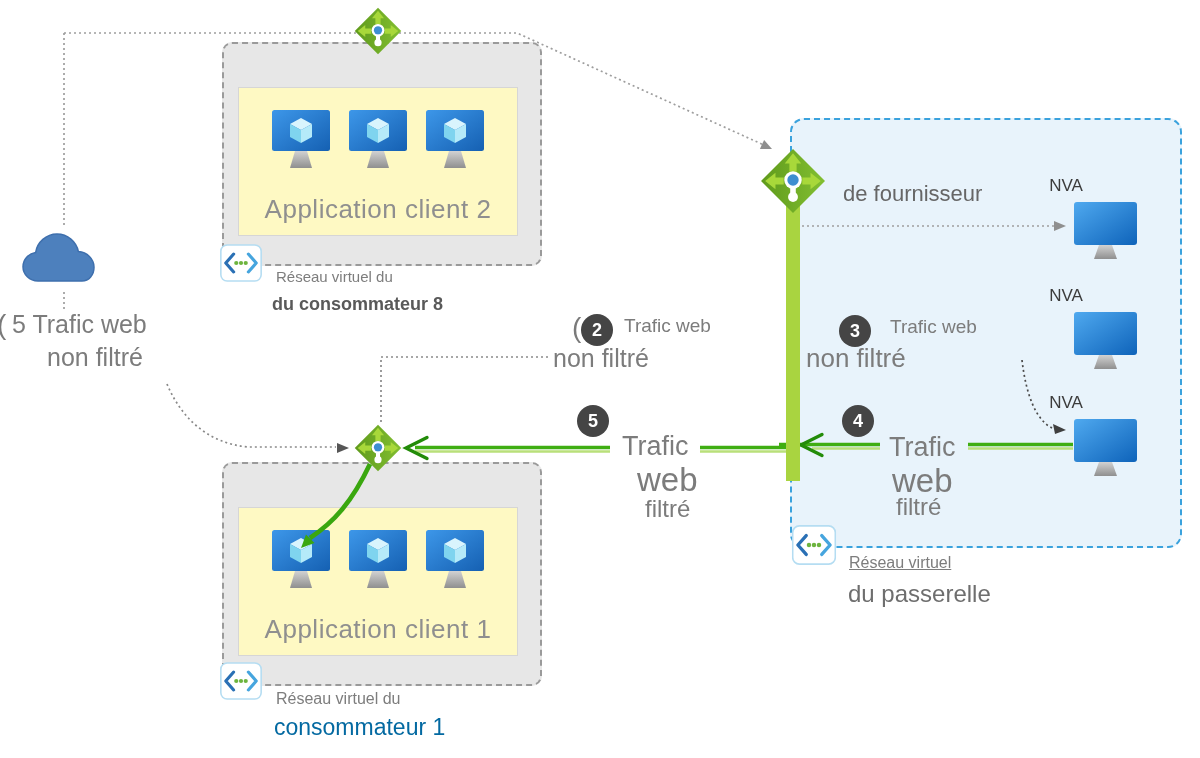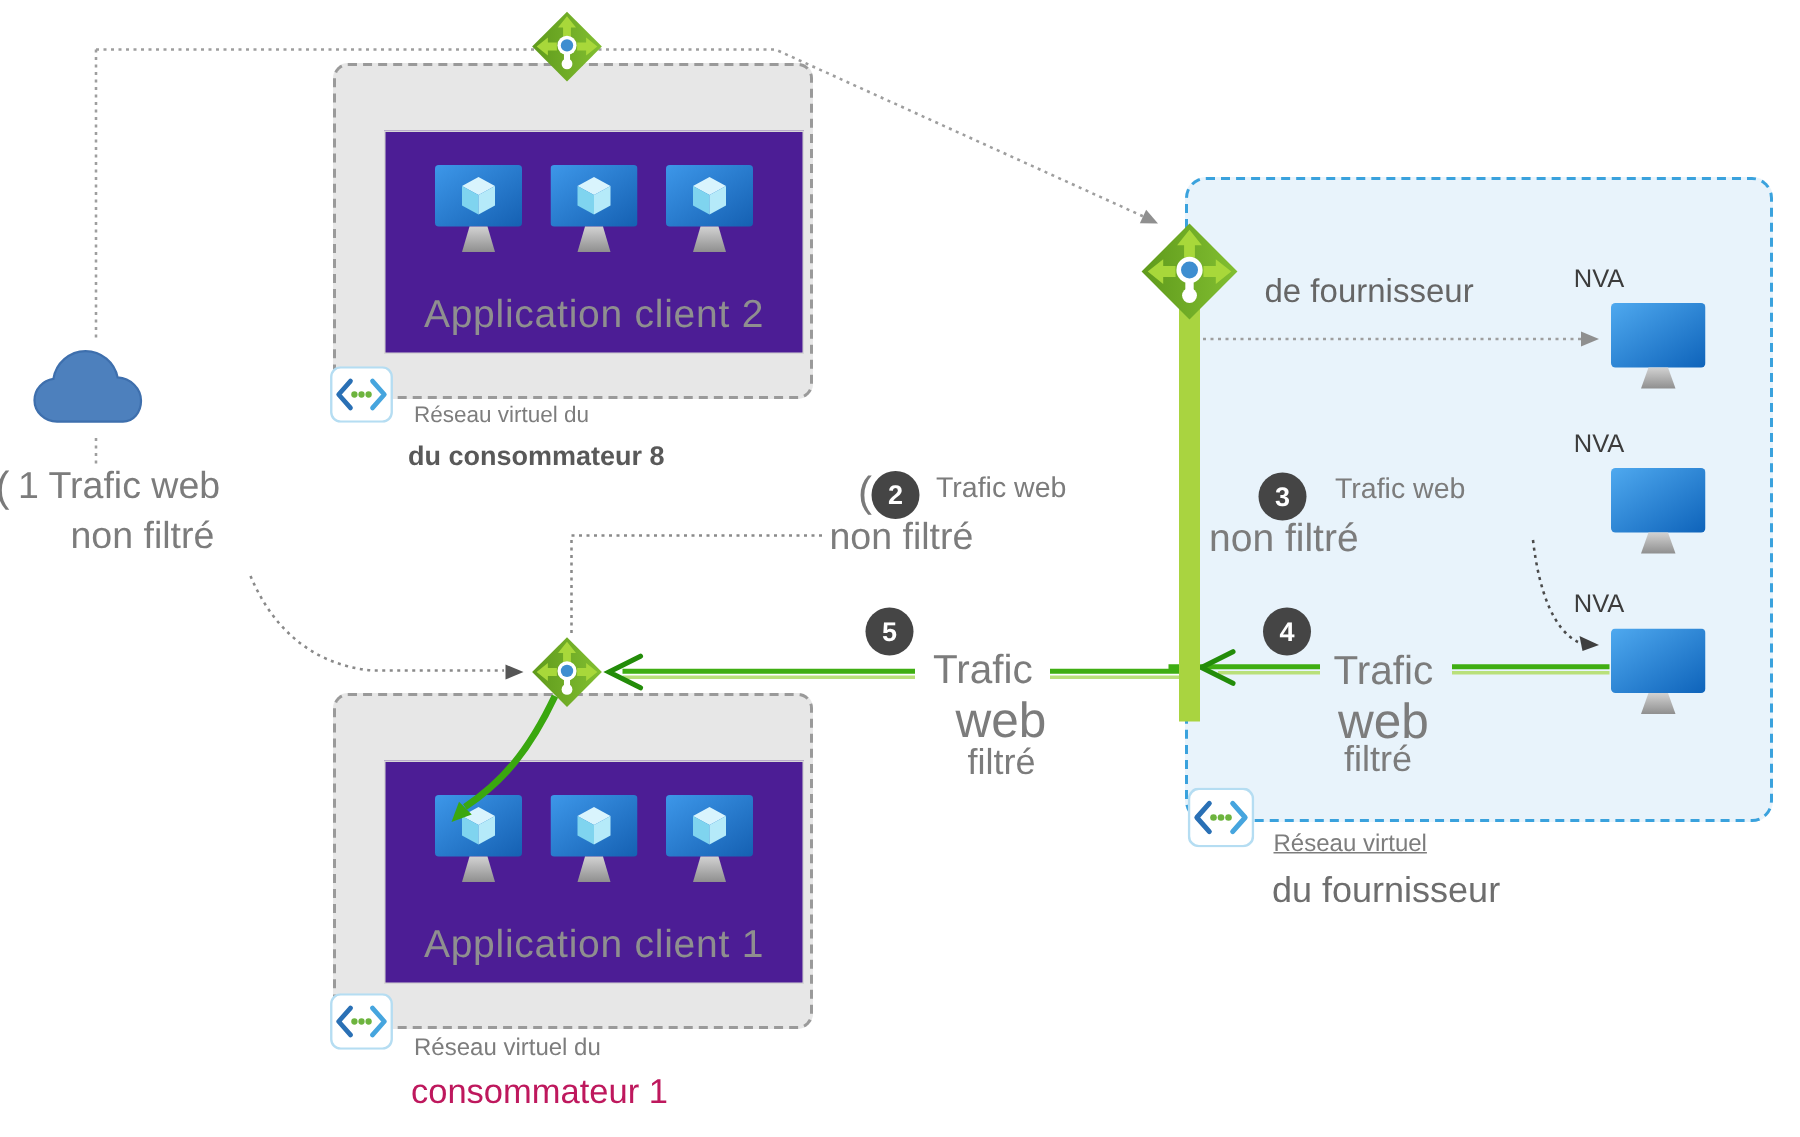--- a/index.html
+++ b/index.html
@@ -8,34 +8,34 @@
     font-family:"Liberation Sans","DejaVu Sans",sans-serif;
   }
   
   .vnet-box{position:absolute;border:2px dashed #9a9a9a;background:#e7e7e7;border-radius:10px;}
   #consumer2-box{left:222px;top:42px;width:316px;height:220px;}
   #consumer1-box{left:222px;top:462px;width:316px;height:220px;}
   #provider-box{
     position:absolute;left:790px;top:118px;width:388px;height:426px;
     border:2px dashed #3aa2dd;background:#e8f3fb;border-radius:14px;
   }
-  .app-card{position:absolute;left:32px;top:43px;width:278px;height:147px;background:#4c1d95;border:1px solid #d6d6d6;}
+  .app-card{position:absolute;left:14px;top:43px;width:278px;height:147px;background:#fef9c3;border:1px solid #d6d6d6;}
   .vm-row{position:absolute;left:0;right:0;top:22px;display:flex;justify-content:center;gap:19px;}
   .vm{width:58px;height:66px;}
   .app-label{position:absolute;left:0;right:0;bottom:10px;text-align:center;font-size:26px;color:#8f8f8f;letter-spacing:.5px;white-space:nowrap;}
   
   .vnet-ic{position:absolute;width:42px;height:38px;}
   #vnet-ic-c2{left:220px;top:244px;}
   #vnet-ic-c1{left:220px;top:662px;}
   #vnet-ic-p {left:791px;top:525px;}
   .lbl{position:absolute;white-space:nowrap;color:#7d7d7d;}
   #c2-vnet1{left:276px;top:268px;font-size:15px;}
   #c2-vnet2{left:272px;top:294px;font-size:18px;font-weight:700;color:#595959;}
   #c1-vnet1{left:276px;top:690px;font-size:16px;}
-  #c1-vnet2{left:274px;top:714px;font-size:23px;color:#be185d;}
+  #c1-vnet2{left:274px;top:714px;font-size:23px;color:#0369a1;}
   #p-vnet1{left:849px;top:554px;font-size:16px;text-decoration:underline;}
   #p-vnet2{left:848px;top:580px;font-size:24px;color:#6e6e6e;}
   
   #gw-title1{left:843px;top:151px;font-size:19px;color:#666;}
   #gw-title2{left:843px;top:181px;font-size:22px;color:#666;}
   
   .nva-lbl{position:absolute;left:1034px;width:64px;text-align:center;font-size:17px;color:#3c3c3c;}
   #nva-lbl-1{top:176px;} #nva-lbl-2{top:286px;} #nva-lbl-3{top:393px;}
   .nva-ic{position:absolute;left:1074px;width:63px;height:59px;}
   #nva-ic-1{top:202px;} #nva-ic-2{top:312px;} #nva-ic-3{top:419px;}
@@ -279,24 +279,24 @@
         </svg>
       </div>
 
     <div id="gw-title2" class="lbl">de fournisseur</div>
 
     <div id="c2-vnet1" class="lbl">Réseau virtuel du</div>
     <div id="c2-vnet2" class="lbl">du consommateur 8</div>
     <div id="c1-vnet1" class="lbl">Réseau virtuel du</div>
     <div id="c1-vnet2" class="lbl">consommateur 1</div>
     <div id="p-vnet1" class="lbl">Réseau virtuel</div>
-    <div id="p-vnet2" class="lbl">du fournisseur</div>
+    <div id="p-vnet2" class="lbl">du passerelle</div>
 
     <div id="paren1" class="paren">(</div>
-    <div id="f1-l1" class="ftxt">1 Trafic web</div>
+    <div id="f1-l1" class="ftxt">5 Trafic web</div>
     <div id="f1-l2" class="ftxt">non filtré</div>
 
     <div id="paren2" class="paren">(</div>
     <div id="badge2" class="badge">2</div>
     <div id="f2-l1" class="ftxt">Trafic web</div>
     <div id="f2-l2" class="ftxt">non filtré</div>
 
     <div id="badge3" class="badge">3</div>
     <div id="f3-l1" class="ftxt">Trafic web</div>
     <div id="f3-l2" class="ftxt">non filtré</div>

